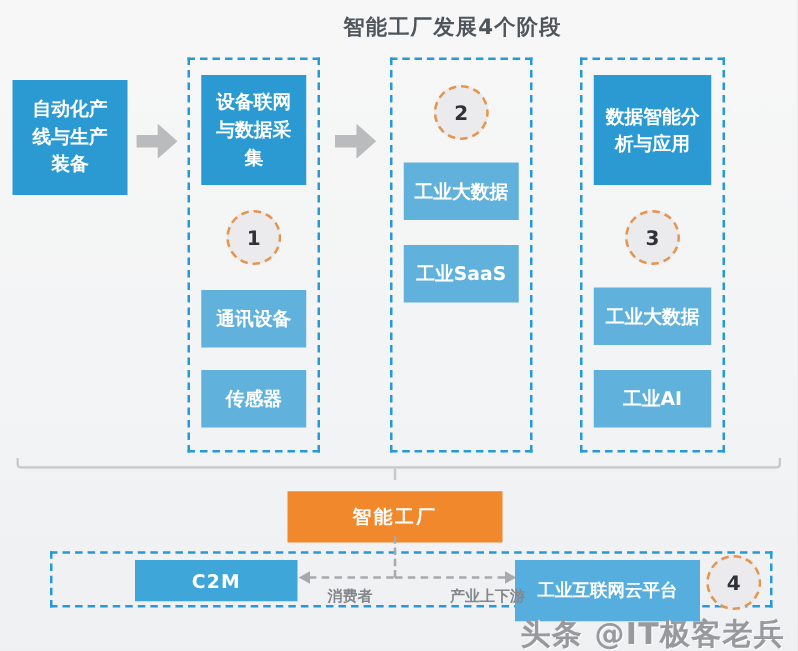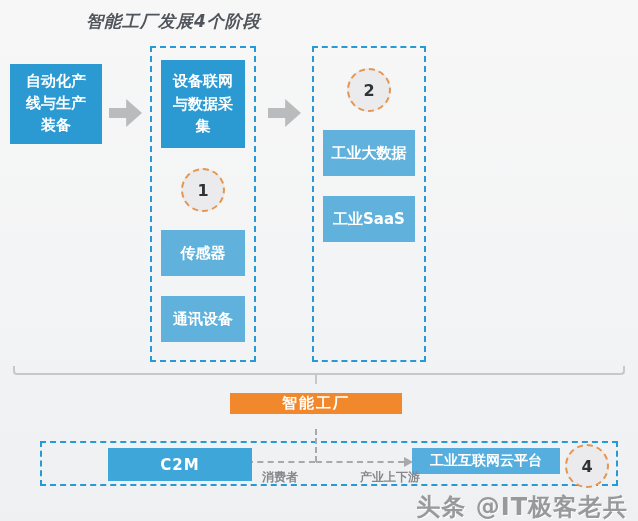--- a/index.html
+++ b/index.html
@@ -5,30 +5,30 @@
   html,body{margin:0;padding:0;}
   body{
     font-family:"DejaVu Sans","Liberation Sans",sans-serif;
     background:#e8e9ea;
   }
   .canvas{
     position:relative;width:638px;height:521px;overflow:hidden;
     background:linear-gradient(180deg,#f7f7f7 0%,#f3f4f5 55%,#eff0f1 100%);
   }
   .title{
-    position:absolute;left:86px;right:0;top:10px;
-    font-size:17px;font-weight:bold;color:#50555b;letter-spacing:1px;font-style:italic;
+    position:absolute;left:86px;right:0;top:10px;text-align:center;
+    font-size:17px;font-weight:bold;color:#50555b;letter-spacing:1px;
   }
   
   .box{display:flex;align-items:center;justify-content:center;text-align:center;
        color:#fff;font-weight:bold;box-sizing:border-box;}
   .dark{background:#2b9ad2;}
   .light{background:#60b2dc;}
   .stage0{
-    position:absolute;left:10px;top:64px;width:92px;height:80px;
+    position:absolute;left:10px;top:64px;width:92px;height:92px;
     font-size:15px;line-height:1.45;padding:0 13px;
   }
   
   .block-arrow{
     position:absolute;top:99px;width:33px;height:28px;background:#b9bbbd;
     clip-path:polygon(0 32%,52% 32%,52% 0,100% 50%,52% 100%,52% 68%,0 68%);
   }
   .arrow1{left:109px;}
   .arrow2{left:268px;}
   
@@ -58,34 +58,34 @@
   
   .bracket{
     position:absolute;left:13px;top:366px;width:612px;height:9px;
     border-left:2px solid #c6c8ca;border-right:2px solid #c6c8ca;
     border-bottom:2px solid #c6c8ca;border-radius:0 0 4px 4px;box-sizing:border-box;
   }
   .bracket-tick{
     position:absolute;left:315px;top:375px;width:2px;height:9px;background:#c6c8ca;
   }
   .factory{
-    position:absolute;left:230px;top:393px;width:172px;height:21px;
+    position:absolute;left:230px;top:393px;width:172px;height:41px;
     background:#f1882b;font-size:15px;letter-spacing:2px;
   }
   
   .bottom-box{
     position:absolute;left:40px;top:441px;width:578px;height:45px;
     border:2px dashed #2699d6;box-sizing:border-box;
   }
   .c2m{
-    position:absolute;left:108px;top:448px;width:144px;height:33px;
+    position:absolute;left:108px;top:448px;width:130px;height:33px;
     background:#3fa6da;font-size:15px;letter-spacing:1px;
   }
   .cloud{
-    position:absolute;left:412px;top:448px;width:148px;height:26px;
+    position:absolute;left:412px;top:448px;width:148px;height:49px;
     background:#55aedd;font-size:14px;
   }
   .vdash{
     position:absolute;left:315px;top:429px;width:0;height:33px;
     border-left:2px dashed #a7a9ac;
   }
   .hdash{
     position:absolute;top:461px;height:0;border-top:2px dashed #a7a9ac;
   }
   .hdash.left{left:247px;width:68px;}
@@ -125,42 +125,56 @@
 
   <div class="block-arrow arrow1"></div>
 
   <div class="col col2">
     <div class="box dark header">
       <span>设备联网与数据采集</span>
     </div>
     <div class="circle">
       <span>1</span>
     </div>
+    <div class="box light item item2">
+      <span>通讯设备</span>
+    </div>
     <div class="box light item item1">
       <span>传感器</span>
-    </div>
-    <div class="box light item item2">
-      <span>通讯设备</span>
     </div>
   </div>
 
   <div class="block-arrow arrow2"></div>
 
   <div class="col col3">
     <div class="circle">
       <span>2</span>
     </div>
     <div class="box light item item1">
       <span>工业大数据</span>
     </div>
     <div class="box light item item2">
       <span>工业SaaS</span>
     </div>
   </div>
 
+  <div class="col col4">
+    <div class="box dark header">
+      <span>数据智能分析与应用</span>
+    </div>
+    <div class="circle">
+      <span>3</span>
+    </div>
+    <div class="box light item item1">
+      <span>工业大数据</span>
+    </div>
+    <div class="box light item item2">
+      <span>工业AI</span>
+    </div>
+  </div>
 
   <div class="bracket"></div>
   <div class="bracket-tick"></div>
   <div class="box factory">
     <span>智能工厂</span>
   </div>
 
   <div class="bottom-box"></div>
   <div class="vdash"></div>
   <div class="hdash left"></div>

